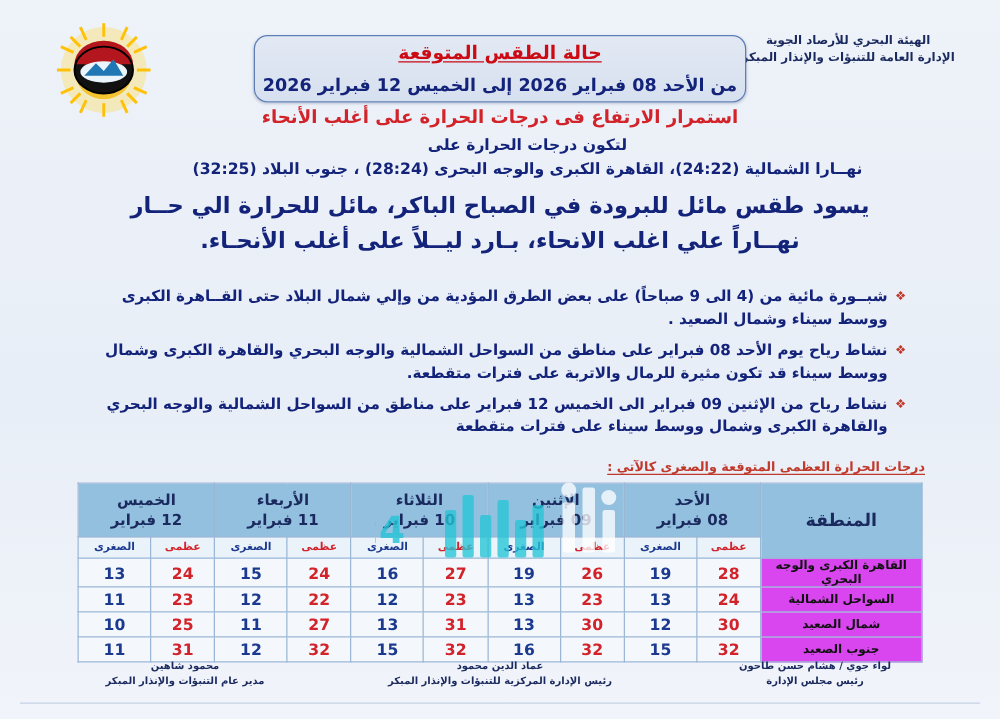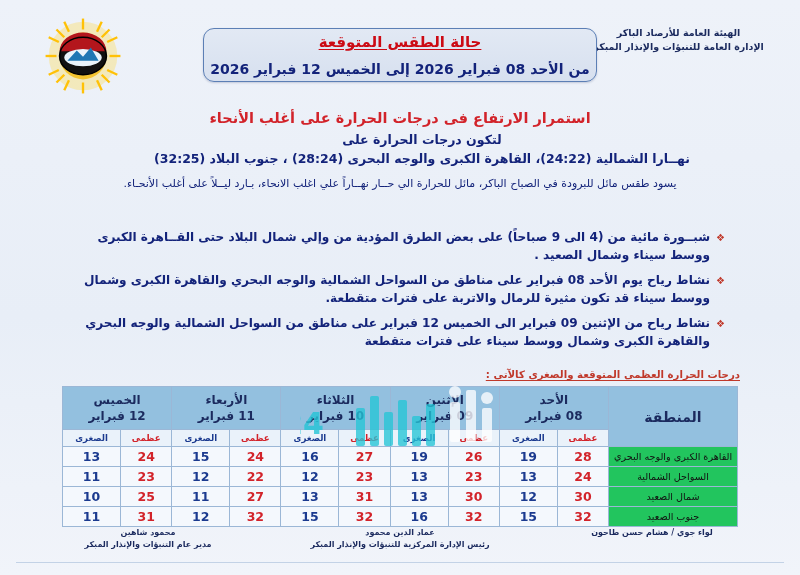--- a/index.html
+++ b/index.html
@@ -35,24 +35,24 @@
     gap:10px;
   }
   .t-main{
     color:#cc0a14;font-weight:bold;font-size:15px;
     text-decoration:underline;text-underline-offset:2px;
   }
   .t-sub{color:#13237a;font-weight:bold;font-size:14px;white-space:nowrap;}
   
   .logo{position:absolute;left:44px;top:17px;width:78px;height:78px;}
   
-  .body-txt{position:absolute;top:108px;left:0;right:0;text-align:center;}
+  .body-txt{position:absolute;top:84px;left:0;right:0;text-align:center;}
   .l-red{color:#d2232a;font-weight:bold;font-size:14.5px;line-height:1.5;}
   .l-blue{color:#13237a;font-weight:bold;font-size:12.5px;line-height:1.55;padding-left:44px;}
-  .para{font-weight:normal;font-size:11px;color:#13237a;line-height:1.6;
+  .para{font-weight:bold;font-size:18px;color:#13237a;line-height:1.6;
         width:640px;margin:0 auto;text-align:center;}
   
   .bullets{position:absolute;top:228px;left:0;right:0;}
   .bullet{
     display:flex;align-items:flex-start;gap:6px;
     width:650px;margin:0 auto 6px auto;
   }
   .bmark{color:#c0392b;font-size:10px;line-height:1.5;padding-top:2px;flex:0 0 auto;}
   .btext{
     font-weight:bold;font-size:12.1px;line-height:1.52;
@@ -85,22 +85,22 @@
     color:#1b2a5e;font-weight:bold;font-size:14px;
     width:128px;
   }
   .sub{height:16px;font-size:8.6px;font-weight:bold;background:#eaf2fa;}
   .sub.mx{color:#d2232a;}
   .sub.mn{color:#1b3a8f;}
   td.v{height:19px;font-size:12.5px;font-weight:bold;background:#f4f8fd;}
   td.v.mx{color:#d2232a;}
   td.v.mn{color:#1b3a8f;}
   td.reg{
-    font-size:9.6px;font-weight:normal;color:#111;
-    background:#22c55e;text-align:center;padding:0 4px;
+    font-size:9.6px;font-weight:bold;color:#111;
+    background:#d946ef;text-align:center;padding:0 4px;
   }
   
   .footer{
     position:absolute;left:0;right:0;bottom:14px;height:34px;
     display:flex;align-items:flex-start;
     padding:0 22px;box-sizing:border-box;
   }
   .sig{flex:1 1 0;text-align:center;color:#1b2a5e;
        font-size:8px;font-weight:bold;line-height:1.5;}
   .footline{position:absolute;left:16px;right:16px;bottom:12px;
@@ -145,21 +145,21 @@
           <ellipse cx="50" cy="50" rx="30" ry="24" fill="#111"></ellipse>
           <path d="M20,44 A30,24 0 0 1 80,44 Z" fill="#b3161c"></path>
           <ellipse cx="50" cy="52" rx="24" ry="11" fill="#eaf4fb"></ellipse>
           <path d="M30,56 L42,43 L50,51 L60,39 L70,56 Z" fill="#1f77b4"></path>
           <ellipse cx="50" cy="50" rx="30" ry="24" fill="none" stroke="#000" stroke-width="2"></ellipse>
         </g>
       </svg>
     </div>
 
     <div class="org">
-      <div>الهيئة العامة للأرصاد الباكر</div>
+      <div>الهيئة البحري للأرصاد الجوية</div>
       <div>الإدارة العامة للتنبؤات والإنذار المبكر</div>
     </div>
 
     <div class="titlebox">
       <div class="t-main">حالة الطقس المتوقعة</div>
       <div class="t-sub">من الأحد 08 فبراير 2026 إلى الخميس 12 فبراير 2026</div>
     </div>
   </div>
 
   <div class="body-txt">
@@ -298,20 +298,21 @@
         <rect x="126" y="22" width="9" height="42" rx="2"></rect>
       </g>
       <text x="24" y="52" font-family="'DejaVu Sans',sans-serif" font-size="30" font-weight="bold" fill="#25c5d6" opacity="0.95">24</text>
     </svg>
   </div>
 
   <div class="footline"></div>
   <div class="footer">
     <div class="sig">
       <div>لواء جوي / هشام حسن طاحون</div>
+      <div>رئيس مجلس الإدارة</div>
     </div>
     <div class="sig">
       <div>عماد الدين محمود</div>
       <div>رئيس الإدارة المركزية للتنبؤات والإنذار المبكر</div>
     </div>
     <div class="sig">
       <div>محمود شاهين</div>
       <div>مدير عام التنبؤات والإنذار المبكر</div>
     </div>
   </div>

